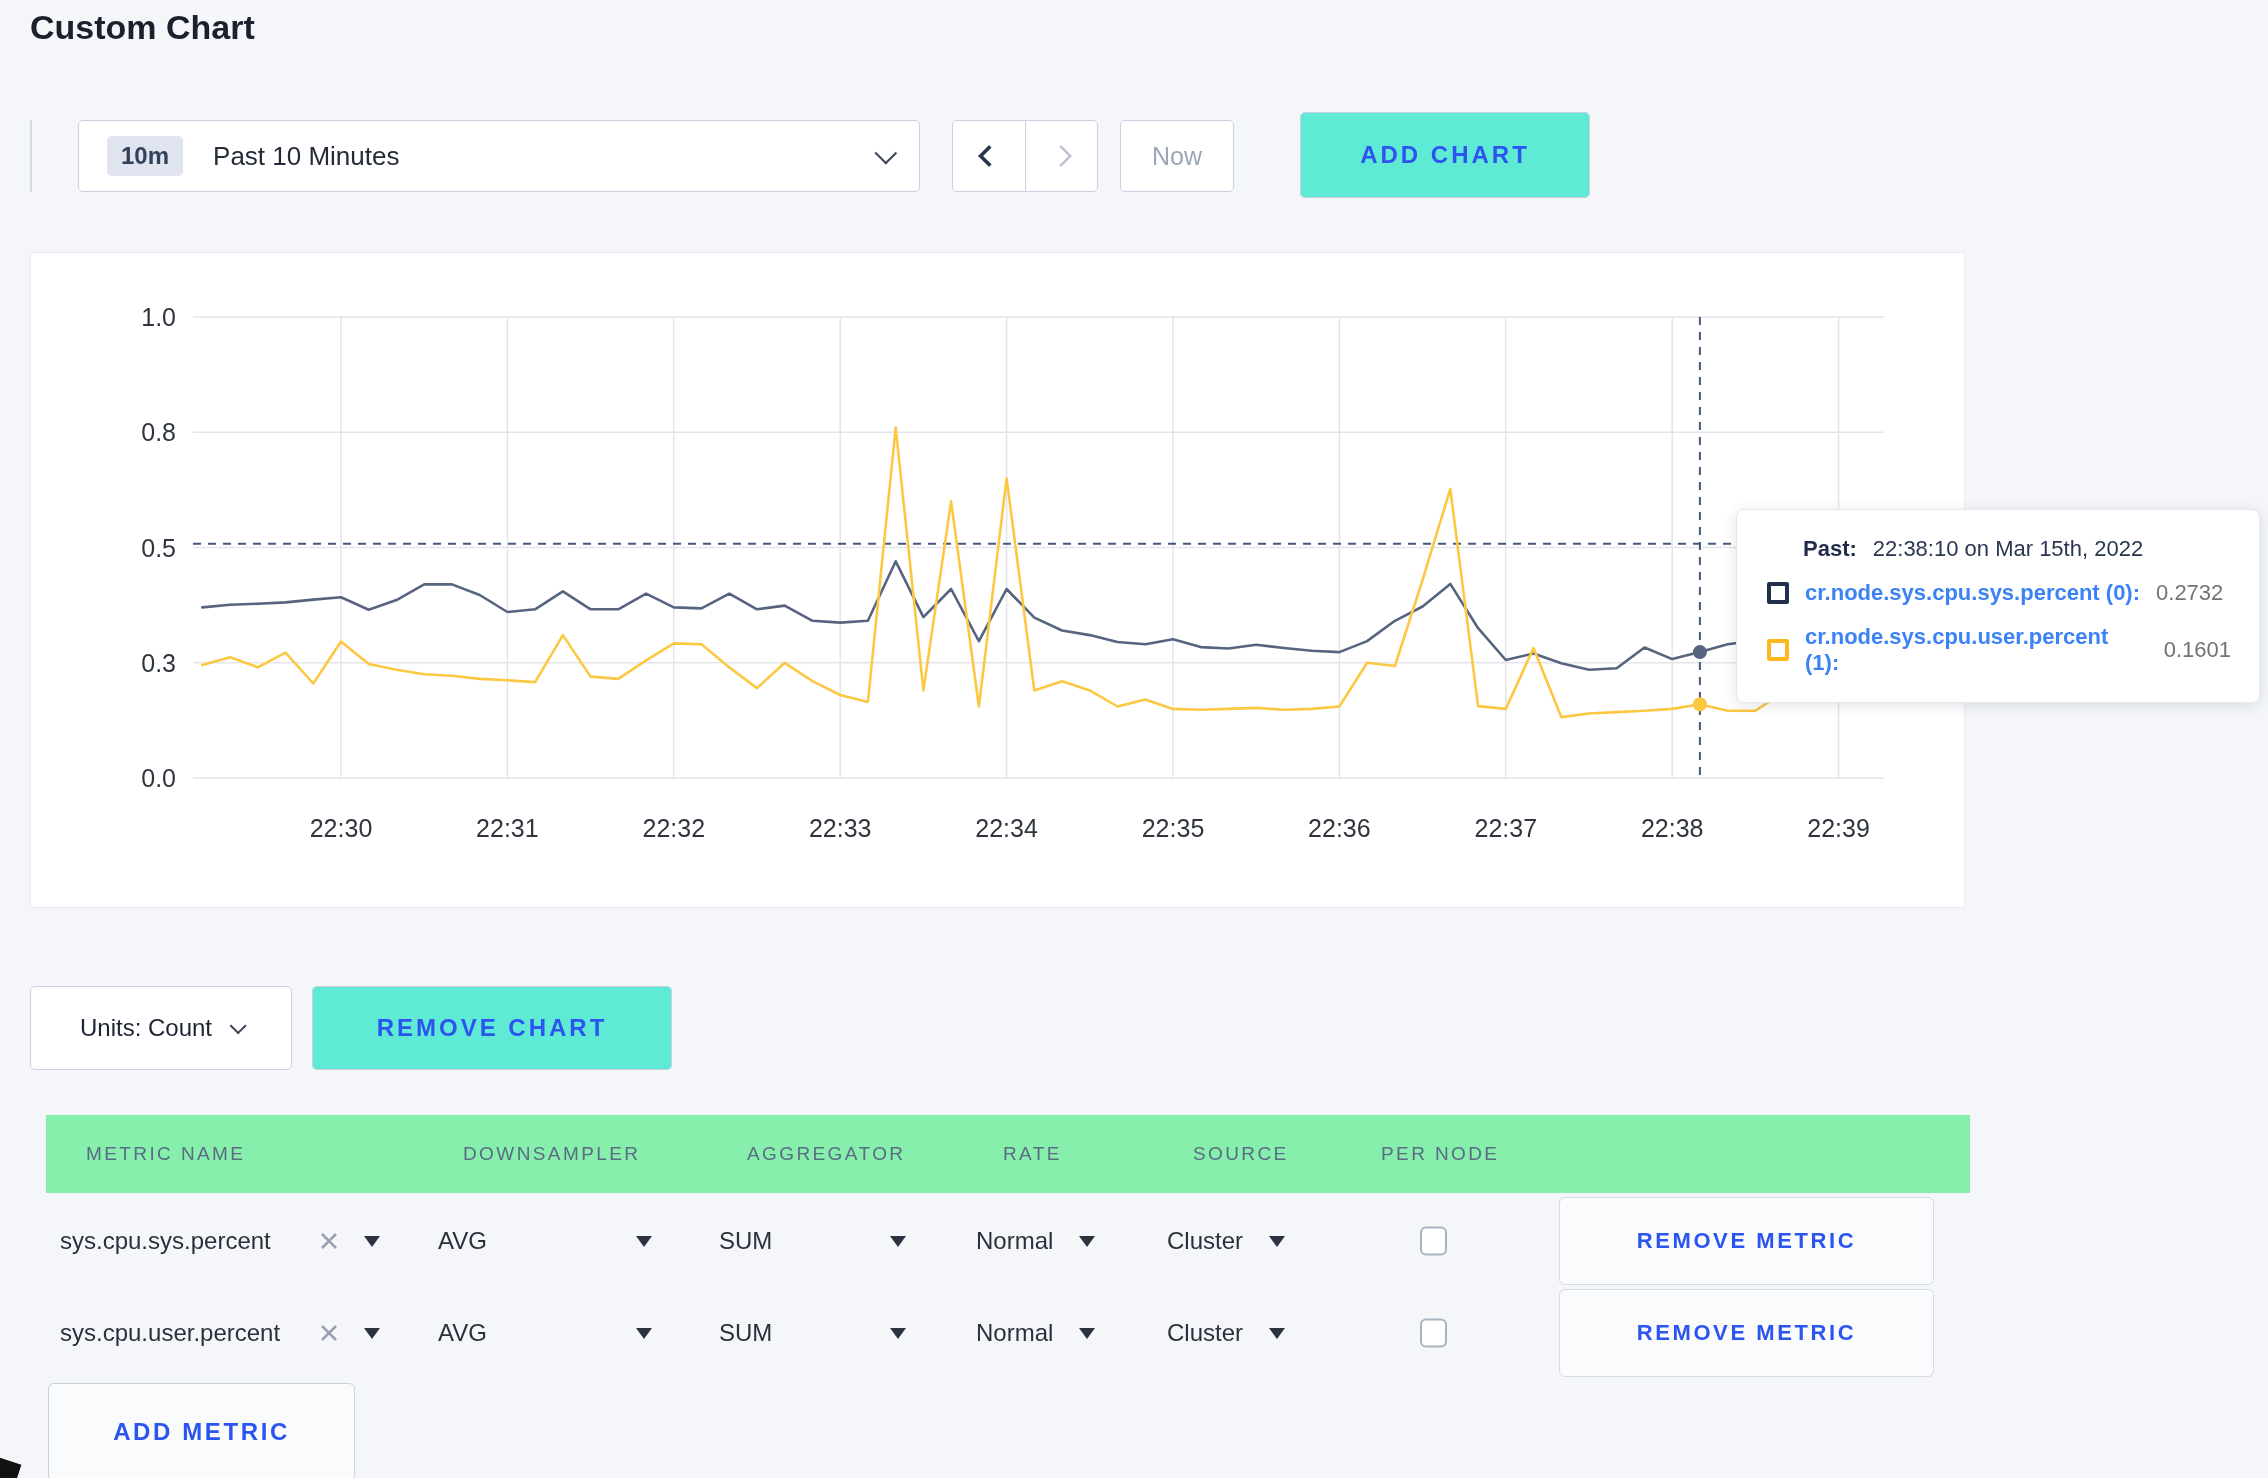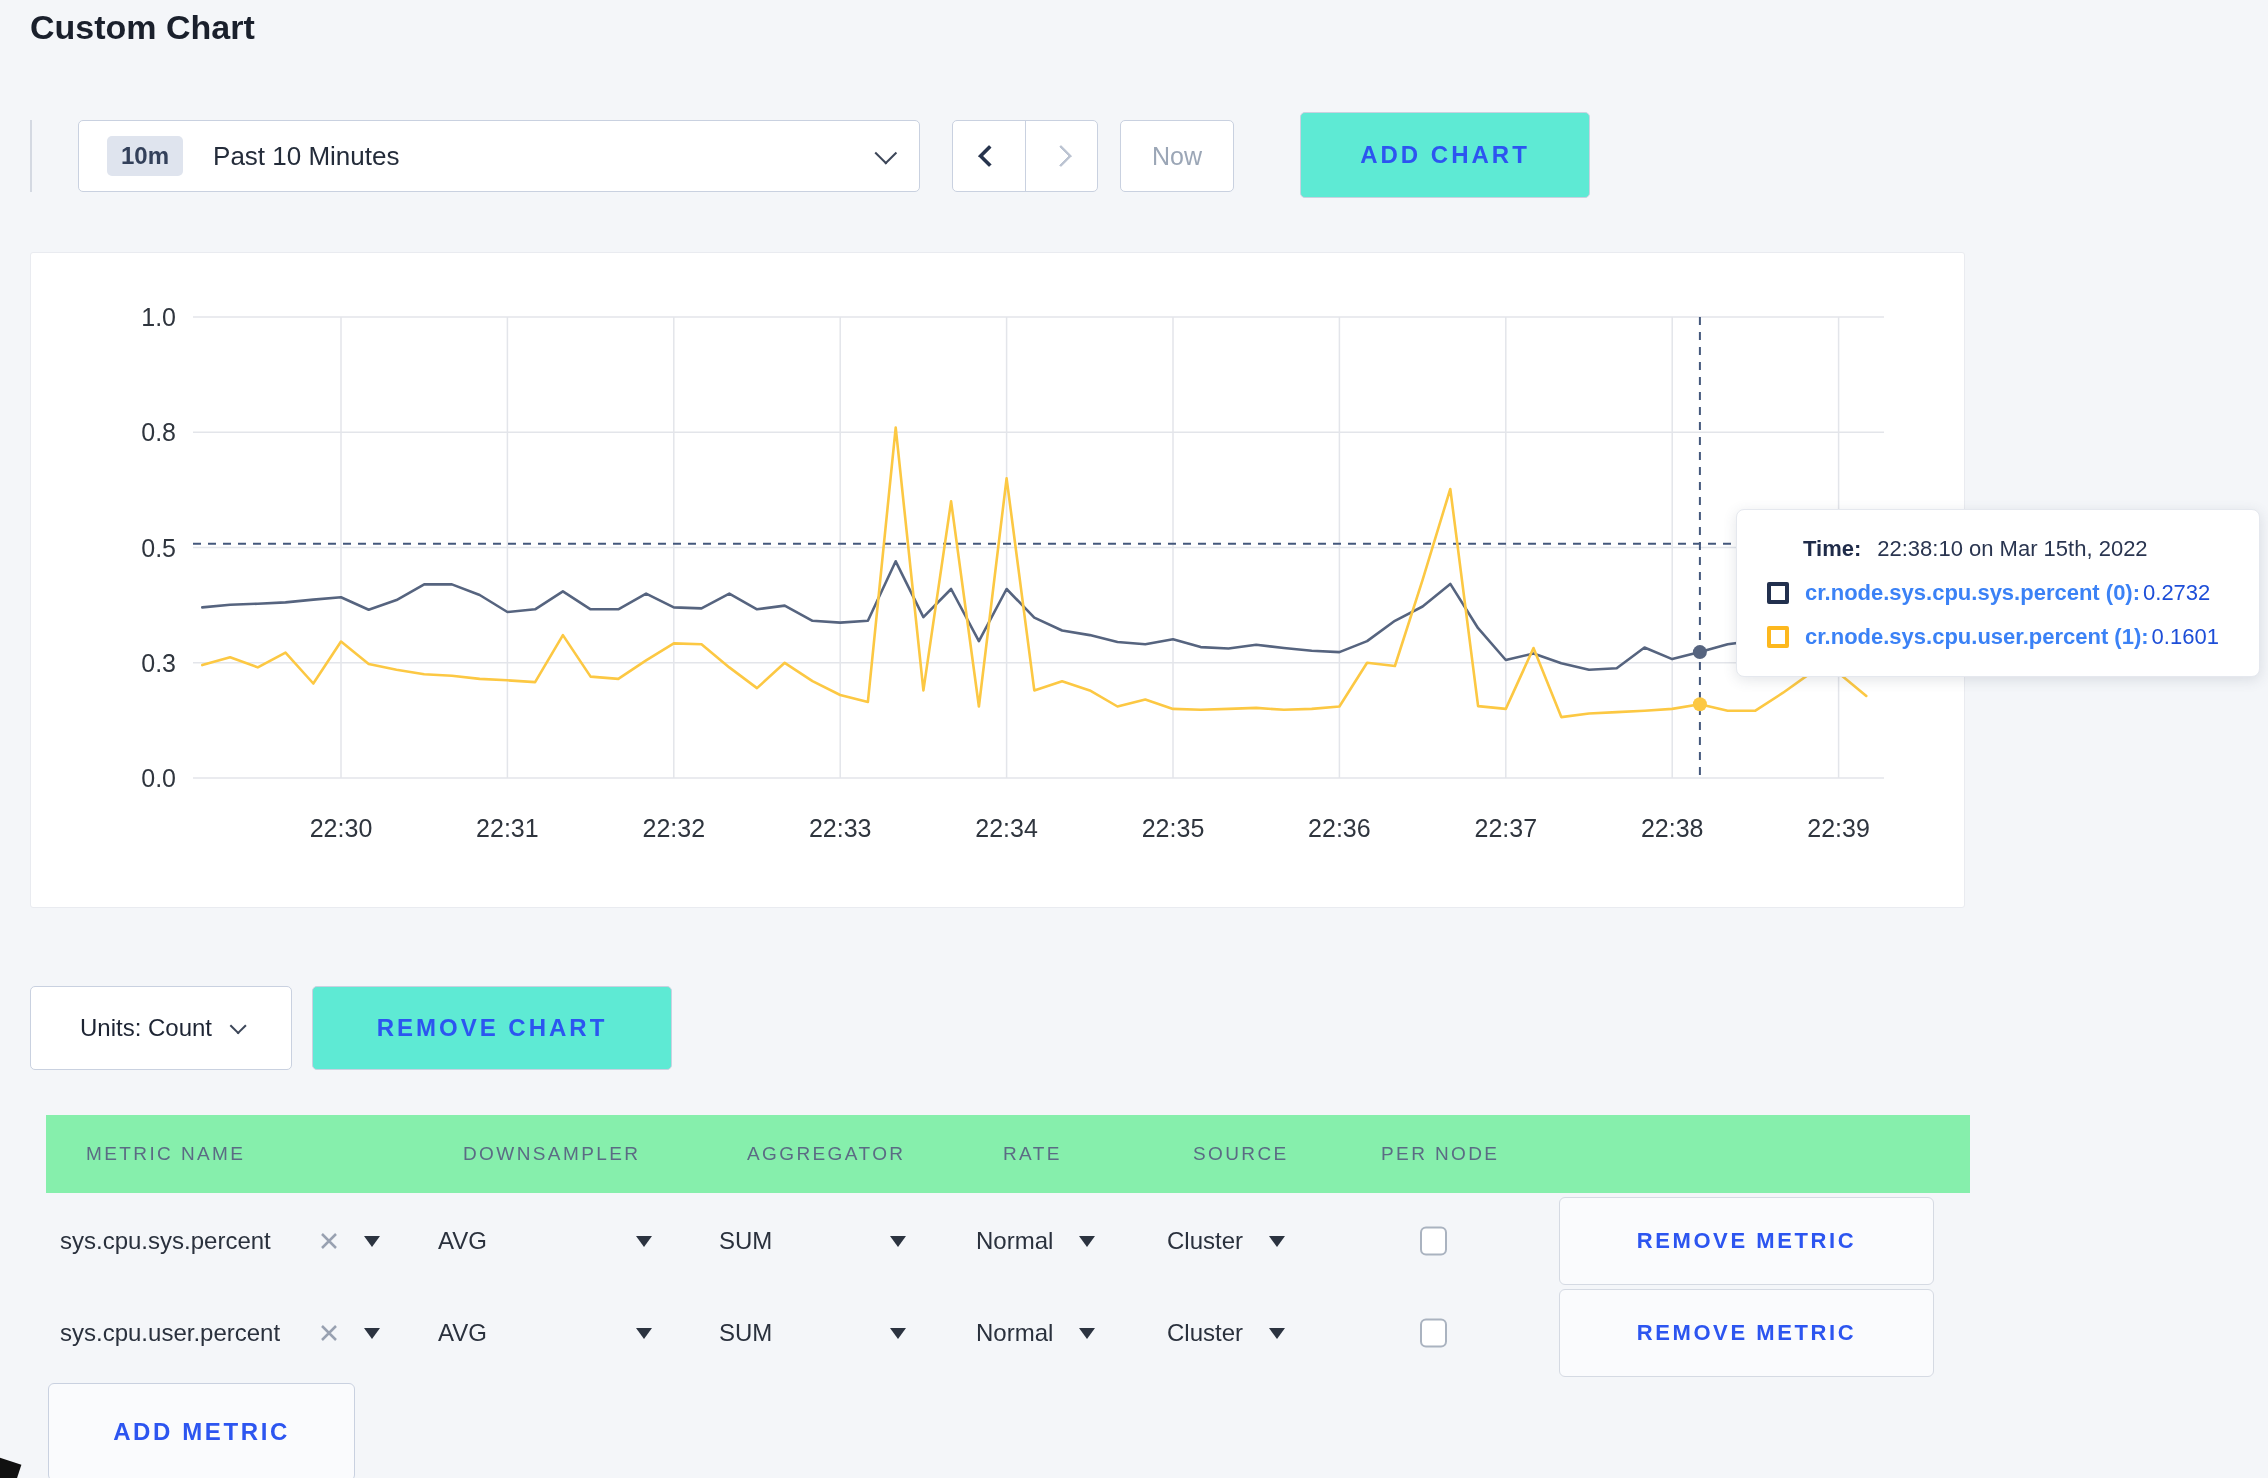--- a/index.html
+++ b/index.html
@@ -46,21 +46,21 @@
   .tooltip{left:1736px; top:509px; width:524px; background:#fff; border:1px solid #e5e8ee;
     border-radius:8px; box-shadow:0 3px 14px rgba(60,70,90,.14); padding:26px 28px 26px 30px;
     display:flex; flex-direction:column; gap:18px; font-size:22px; z-index:5;}
   .tooltip-time-row{margin-left:36px; display:flex; align-items:baseline;}
   .tooltip-time-label{font-weight:700; color:#1f2b49; margin-right:16px;}
   .tooltip-time-value{color:#2a3550;}
   .tooltip-series-row{display:flex; align-items:center;}
   .swatch{width:22px; height:22px; border:4px solid #000; border-radius:2px; background:#fff;
     margin-right:16px; flex:0 0 auto;}
   .tooltip-series-label{font-weight:700; color:#3b82f6;}
-  .tooltip-series-value{color:#1d4ed8; margin-left:3px;}
+  .tooltip-series-value{color:#737373; margin-left:16px;}
 
   .units-dropdown{left:30px; top:986px; width:262px; height:84px; background:#fff;
     border:1px solid var(--border); border-radius:5px; display:flex; align-items:center;
     justify-content:center; gap:18px; cursor:pointer;}
   .units-label{font-size:24px; font-weight:400; color:#1d2433;}
   .chev-down-sm{width:12px; height:12px; border-right:2px solid #3c4658;
     border-bottom:2px solid #3c4658; transform:rotate(45deg) translateY(-3px);}
   .remove-chart-button{left:312px; top:986px; width:360px; height:84px; font-size:24px;}
 
   .table-header-strip{left:46px; top:1115px; width:1924px; height:78px; background:#86efac;}
@@ -159,21 +159,21 @@
         <line x1="1668.9" x2="1668.9" y1="64" y2="525" stroke="#44587c" stroke-width="2" stroke-dasharray="8 7"></line>
         <polyline points="171.3,354.4 199.1,351.7 226.8,350.7 254.5,349.4 282.3,346.6 310.0,344.3 337.7,356.7 365.5,347.1 393.2,331.4 420.9,331.4 448.7,342.0 476.4,359.0 504.1,356.3 531.9,338.3 559.6,356.3 587.3,356.3 615.1,340.6 642.8,354.4 670.5,355.4 698.3,340.6 726.0,356.3 753.7,352.6 781.5,367.8 809.2,369.6 836.9,367.8 864.7,308.3 892.4,364.1 920.1,336.0 947.9,388.1 975.6,336.0 1003.3,364.6 1031.1,377.5 1058.8,382.1 1086.5,389.0 1114.3,391.3 1142.0,386.2 1169.7,394.1 1197.5,395.5 1225.2,391.8 1252.9,395.0 1280.7,397.8 1308.4,399.1 1336.1,388.1 1363.9,367.8 1391.6,353.5 1419.3,330.9 1447.1,375.2 1474.8,407.0 1502.5,400.5 1530.3,410.2 1558.0,416.7 1585.7,415.3 1613.5,394.5 1641.2,406.1 1668.9,399.1 1696.7,391.3 1724.4,387.6 1752.1,389.9 1779.9,387.2 1807.6,385.8 1835.3,387.2" fill="none" stroke="#56647f" stroke-width="2.6" stroke-linejoin="round" stroke-linecap="round"></polyline>
         <polyline points="171.3,412.1 199.1,404.2 226.8,414.4 254.5,399.6 282.3,430.5 310.0,388.5 337.7,411.1 365.5,416.7 393.2,421.3 420.9,422.7 448.7,425.9 476.4,427.3 504.1,429.1 531.9,382.1 559.6,423.6 587.3,425.9 615.1,407.4 642.8,390.4 670.5,391.3 698.3,414.4 726.0,435.1 753.7,409.8 781.5,428.2 809.2,442.0 836.9,448.9 864.7,174.6 892.4,437.4 920.1,248.4 947.9,453.5 975.6,225.3 1003.3,437.4 1031.1,428.2 1058.8,437.4 1086.5,453.5 1114.3,446.6 1142.0,455.9 1169.7,456.8 1197.5,455.9 1225.2,454.9 1252.9,456.8 1280.7,455.9 1308.4,453.5 1336.1,409.8 1363.9,413.0 1391.6,326.8 1419.3,236.0 1447.1,453.1 1474.8,455.9 1502.5,395.0 1530.3,464.1 1558.0,460.5 1585.7,459.1 1613.5,457.7 1641.2,455.9 1668.9,451.2 1696.7,457.7 1724.4,457.7 1752.1,439.7 1779.9,419.9 1807.6,419.9 1835.3,442.9" fill="none" stroke="#fcc843" stroke-width="2.6" stroke-linejoin="round" stroke-linecap="round"></polyline>
         <circle cx="1668.9" cy="399.1" r="7" fill="#56647f"></circle>
         <circle cx="1668.9" cy="451.2" r="7" fill="#fcc843"></circle>
       </svg>
   </div>
 
   <div class="abs tooltip">
     <div class="tooltip-time-row">
-      <span class="tooltip-time-label">Time:</span>
+      <span class="tooltip-time-label">Past:</span>
       <span class="tooltip-time-value">22:38:10 on Mar 15th, 2022</span>
     </div>
     <div class="tooltip-series-row">
       <span class="swatch" style="border-color: rgb(34, 48, 78);"></span>
       <span class="tooltip-series-label">cr.node.sys.cpu.sys.percent (0):</span>
       <span class="tooltip-series-value">0.2732</span>
     </div>
     <div class="tooltip-series-row">
       <span class="swatch" style="border-color: rgb(253, 184, 30);"></span>
       <span class="tooltip-series-label">cr.node.sys.cpu.user.percent (1):</span>

